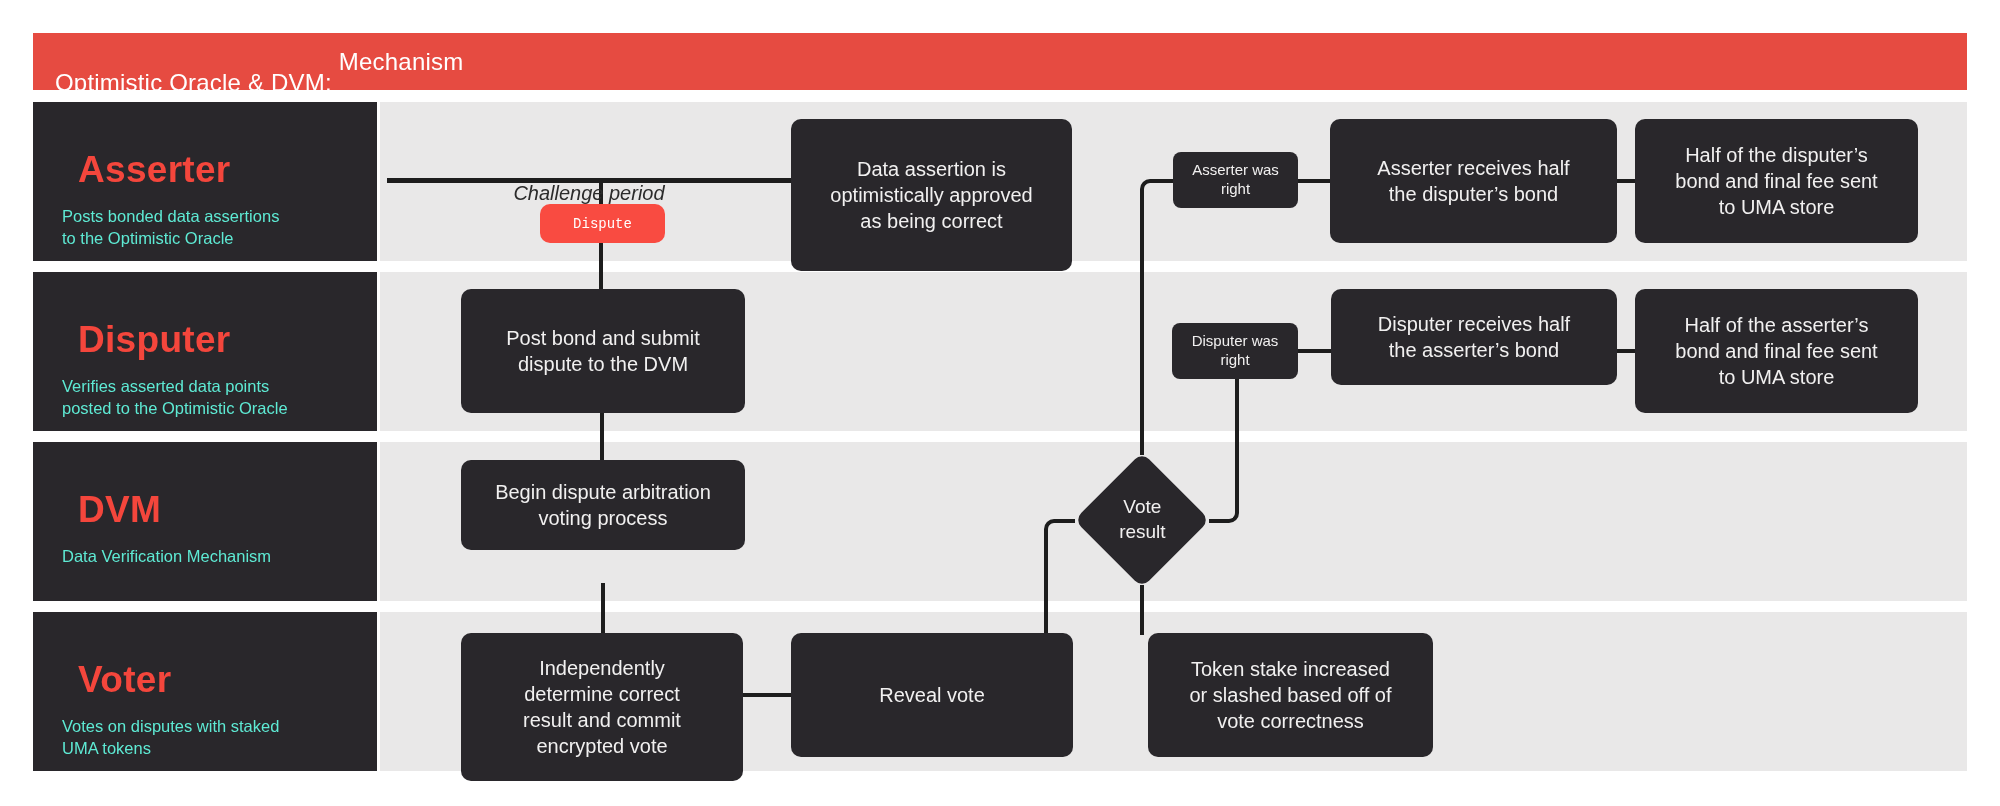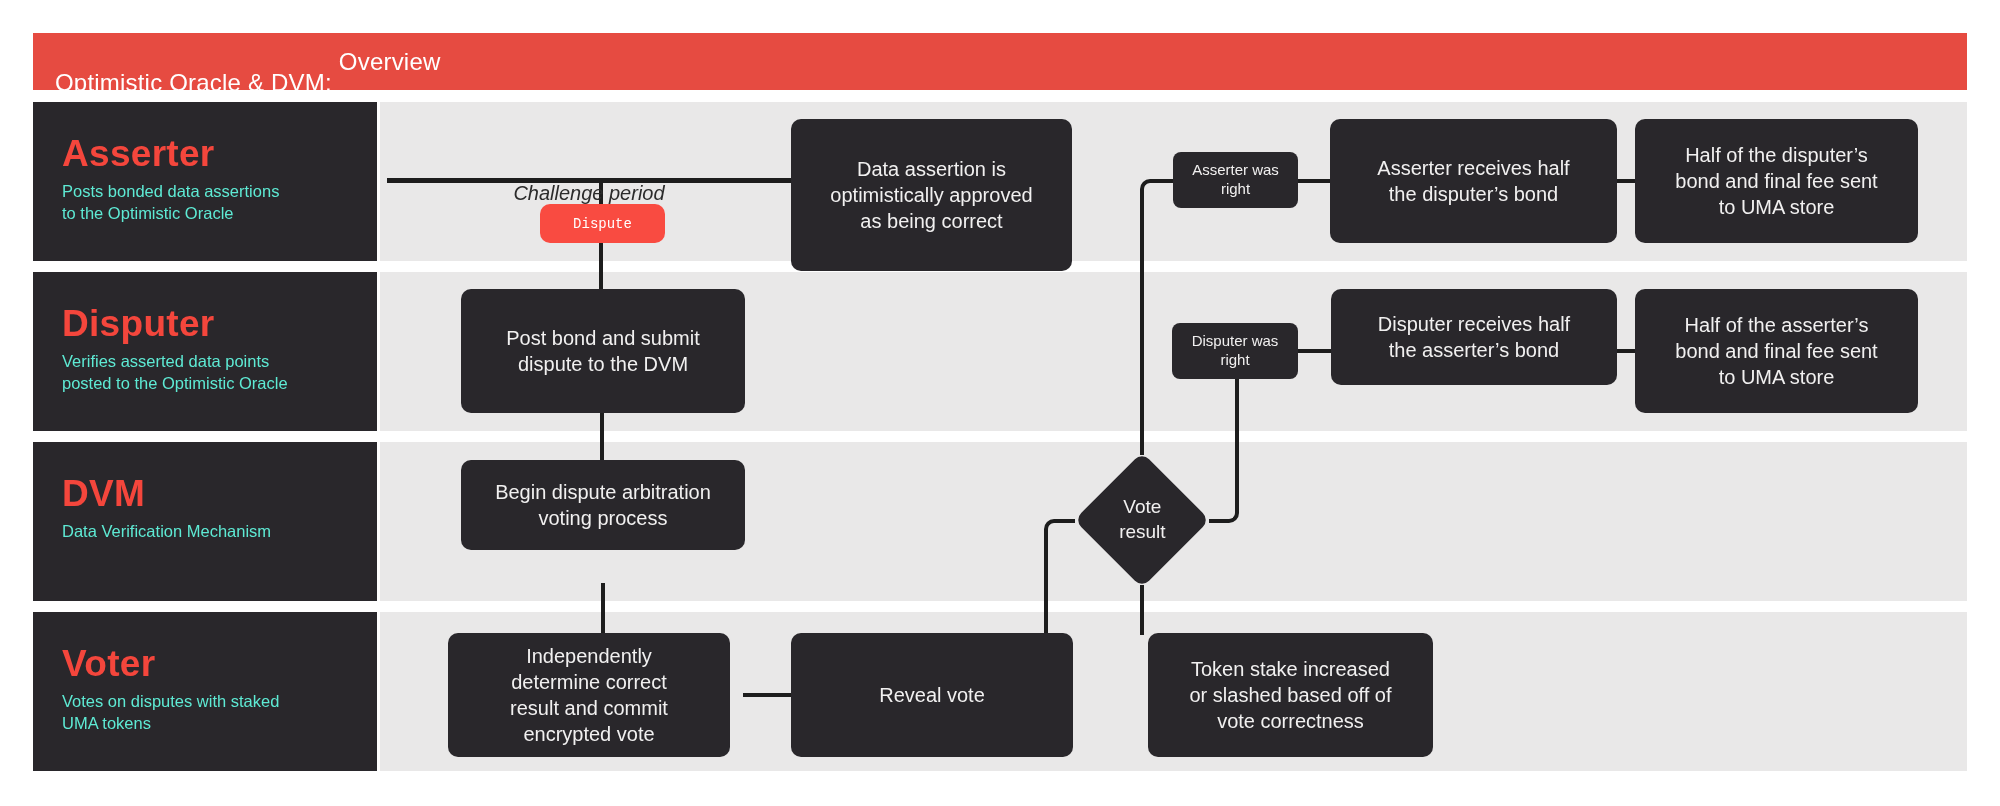--- a/index.html
+++ b/index.html
@@ -10,21 +10,21 @@
   .banner { position:absolute; left:33px; top:33px; width:1934px; height:57px;
             background:var(--banner_red); color:#fff; display:flex; align-items:center;
             padding-left:22px; box-sizing:border-box; font-size:24px; letter-spacing:.2px; }
   .banner .bold { font-weight:normal;margin-top:42px; }
   .banner .reg { font-weight:normal; margin-left:7px; }
 
   
   .lane-gray  { position:absolute; left:380px; width:1587px; height:159px; background:var(--lane_gray); z-index:0; }
   .lane-label { position:absolute; left:33px;  width:344px;  height:159px; background:var(--dark_box);
                 box-sizing:border-box; padding:33px 20px 0 29px; z-index:2; }
-  .lane-label h2 { margin:0; font-size:37px; font-weight:800; letter-spacing:.3px; color:var(--accent_red); line-height:1.05; }
+  .lane-label h2 { margin:16px; font-size:37px; font-weight:800; letter-spacing:.3px; color:var(--accent_red); line-height:1.05; }
   .lane-label p  { margin:7px 0 0 0; font-size:16.5px; line-height:1.32; color:#5eead4; white-space:pre-line; }
 
   
   .node { position:absolute; background:var(--dark_box); color:var(--text_light); border-radius:10px;
           display:flex; align-items:center; justify-content:center; text-align:center;
           font-size:20px; line-height:1.3; white-space:pre-line; box-sizing:border-box; padding:6px 10px; z-index:2; }
   .node.small { font-size:15px; line-height:1.25; border-radius:8px; padding:4px 17px; }
 
   .dispute-btn { position:absolute; left:540px; top:204px; width:125px; height:39px;
                  background:var(--button_red); color:#fff; border:none; border-radius:10px;
@@ -47,21 +47,21 @@
   .diamond span { transform:rotate(-45deg); color:var(--text_light); font-size:19px; line-height:1.3;
                   text-align:center; white-space:pre-line; }
 </style>
 </head>
 <body>
 
 <div class="canvas">
 
   <header class="banner">
     <span class="bold">Optimistic Oracle &amp; DVM:</span>
-    <span class="reg">Overview</span>
+    <span class="reg">Mechanism</span>
   </header>
 
   <div class="lane-gray" style="top:102px"></div>
   <div class="lane-gray" style="top:272px"></div>
   <div class="lane-gray" style="top:442px"></div>
   <div class="lane-gray" style="top:612px"></div>
 
   <div class="lane-label" style="top:102px">
     <h2>Asserter</h2>
     <p>Posts bonded data assertions
@@ -121,21 +121,21 @@
 
   <div class="node" style="left:461px;  top:460px; width:284px; height:90px">Begin dispute arbitration
 voting process</div>
   <div class="diamond-wrap">
     <div class="diamond">
       <span>Vote
 result</span>
     </div>
   </div>
 
-  <div class="node" style="left:448px;  top:633px; width:282px; height:124px">Independently
+  <div class="node" style="left:461px;  top:633px; width:282px; height:148px">Independently
 determine correct
 result and commit
 encrypted vote</div>
   <div class="node" style="left:791px;  top:633px; width:282px; height:124px">Reveal vote</div>
   <div class="node" style="left:1148px; top:633px; width:285px; height:124px">Token stake increased
 or slashed based off of
 vote correctness</div>
 
 </div>
 

